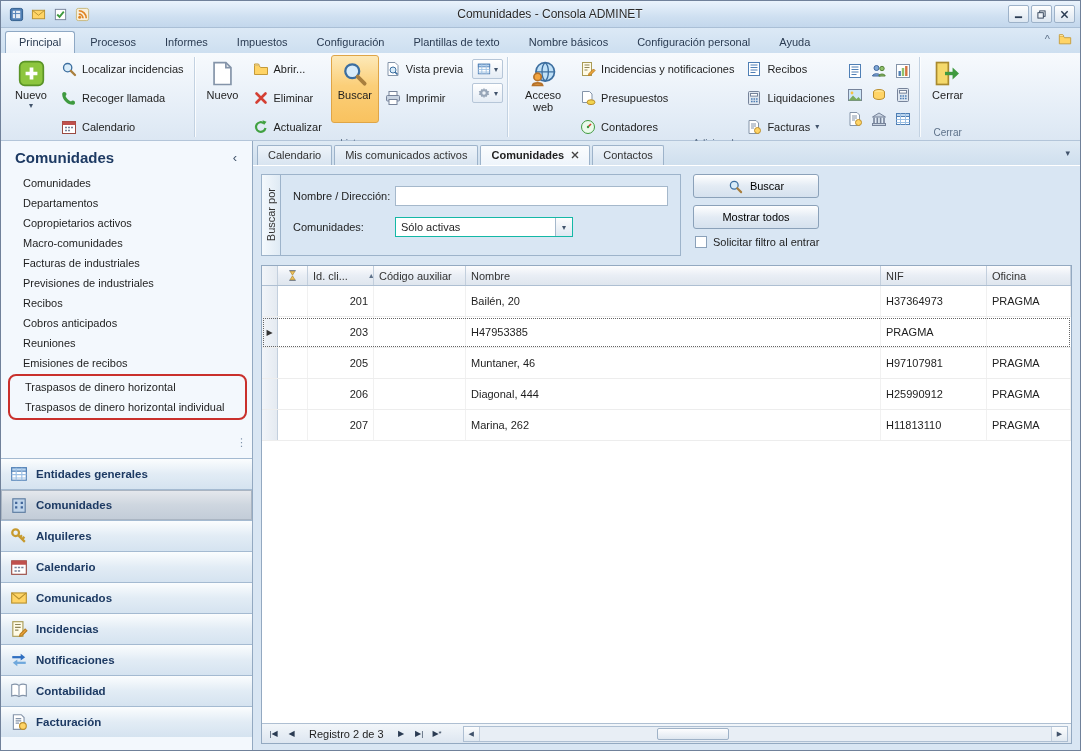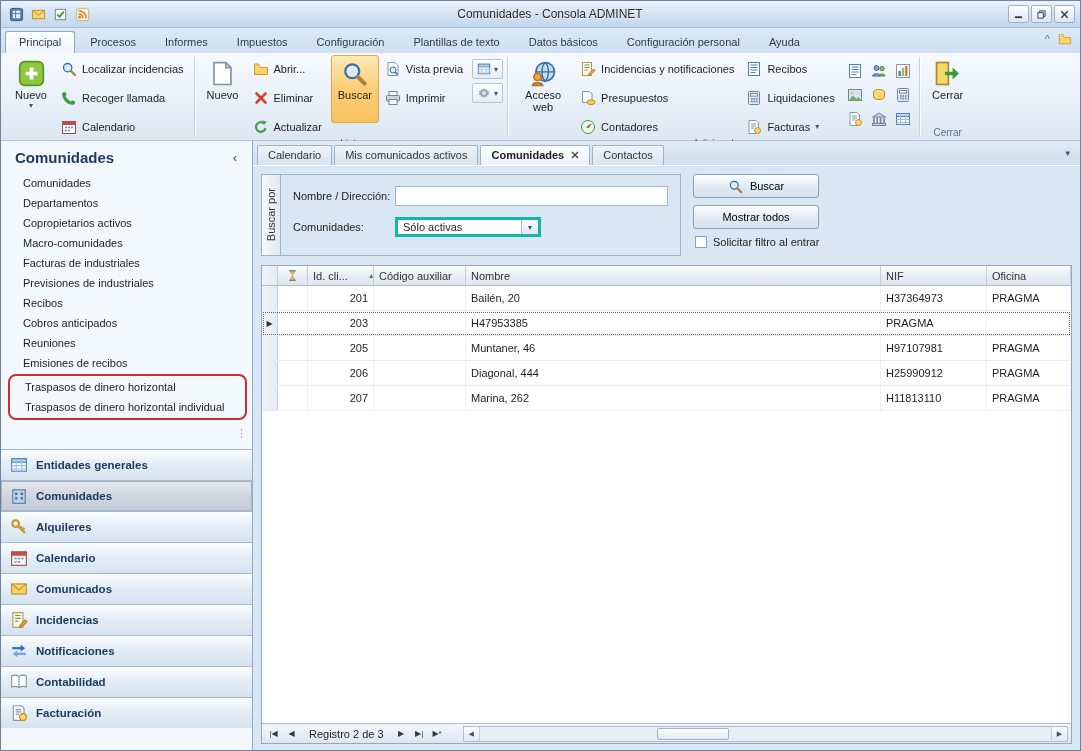--- a/index.html
+++ b/index.html
@@ -60,21 +60,21 @@
   .main { flex:1; display:flex; min-height:0; }
 
   
   .sidebar { width:252px; flex:0 0 252px; background:#f3f8fd; border-right:1px solid #93a9c1;
              display:flex; flex-direction:column; }
   .sbtitle { height:32px; flex:0 0 32px; display:flex; align-items:center; padding:0 8px 0 14px; }
   .sbtitle .t { flex:1; font-size:15px; font-weight:bold; color:#1d3a63; }
   .sbcollapse { width:18px; height:18px; display:flex; align-items:center; justify-content:center;
                 color:#41536b; font-size:13px; }
   .sblink { height:20px; line-height:20px; padding-left:22px; white-space:nowrap; overflow:hidden; }
-  .redbox { border:2px solid #c9302c; border-radius:8px; margin:1px 5px 3px 7px; padding:1px 0; }
+  .redbox { border:2px solid #c9302c; border-radius:8px; margin:1px 5px 12px 7px; padding:1px 0; }
   .redbox .sblink { padding-left:15px; }
   .splitrow { height:26px; flex:0 0 26px; position:relative; }
   .grip { position:absolute; right:5px; top:4px; color:#8094ab; font-size:11px; }
   .navitem { height:31px; display:flex; align-items:center; gap:8px; padding:0 9px; border-top:1px solid #a4bad1;
              background:linear-gradient(#fbfdfe,#e2ecf5 50%,#d5e3f0); font-weight:bold; color:#1d3a63; font-size:11.5px; }
   .navitem.sel { background:linear-gradient(#e6e9ed,#ced6df 50%,#c2ccd8); box-shadow:inset 0 0 0 1px #aab5c2; }
   .navitem svg { width:18px; height:18px; flex:0 0 18px; }
   .sbfill { flex:1; }
 
   
@@ -91,21 +91,21 @@
   
   .searchwrap { display:flex; align-items:flex-start; margin-bottom:9px; }
   .vlab { width:20px; height:82px; border:1px solid #9db3ca; background:linear-gradient(90deg,#f4f9fd,#dfeaf4);
           display:flex; align-items:center; justify-content:center; }
   .vlab span { writing-mode:vertical-rl; transform:rotate(180deg); color:#333; }
   .fieldbox { width:400px; height:82px; border:1px solid #9db3ca; border-left:none; padding:11px 12px;
               display:flex; flex-direction:column; gap:11px; }
   .frow { display:flex; align-items:center; }
   .flabel { width:102px; flex:0 0 102px; }
   .tinput { flex:1; height:20px; border:1px solid #a5b8cb; background:#fff; padding:0 4px; font:inherit; }
-  .combo { width:146px; height:20px; border:3px solid #14b8a6; background:#fff; display:flex; align-items:center; }
+  .combo { width:178px; height:20px; border:1px solid #14b8a6; background:#fff; display:flex; align-items:center; }
   .combo .cval { flex:1; padding:0 5px; }
   .combo .cbtn { width:17px; height:100%; border-left:1px solid #a5b8cb;
                  background:linear-gradient(#fdfdfd,#dfe8f2); display:flex; align-items:center; justify-content:center;
                  font-size:8px; color:#41536b; }
   .rightcol { margin-left:12px; display:flex; flex-direction:column; gap:7px; }
   .pbtn { width:126px; height:24px; border:1px solid #8ba1b9; border-radius:3px;
           background:linear-gradient(#ffffff,#e3ebf4 50%,#d5e1ee); display:flex; align-items:center; justify-content:center;
           gap:7px; font:inherit; }
   .pbtn svg { width:15px; height:15px; }
   .chkrow { display:flex; align-items:center; gap:6px; padding-left:2px; }
@@ -115,21 +115,21 @@
   .gridwrap { flex:1; display:flex; flex-direction:column; border:1px solid #93a9c1; background:#fff; min-height:0; }
   .ghead, .grow { display:grid; grid-template-columns:16px 30px 66px 92px 1fr 106px 84px; }
   .ghead { height:20px; flex:0 0 20px; background:linear-gradient(#fdfdfe,#e9eef5 50%,#dfe6ee);
            border-bottom:1px solid #aebfd2; color:#333; }
   .hcell { border-right:1px solid #c3cfdd; display:flex; align-items:center; padding:0 5px; gap:20px;
            overflow:hidden; white-space:nowrap; }
   .hcell.ic { justify-content:center; padding:0; }
   .hcell svg { width:13px; height:13px; }
   .sort { font-size:7px; color:#5d7189; }
   .gbody { flex:1; overflow:hidden; }
-  .grow { height:25px; border-bottom:1px solid #ededed; }
+  .grow { height:31px; border-bottom:1px solid #ededed; }
   .grow.sel { outline:1px dotted #666; outline-offset:-2px; }
   .gcell { border-right:1px solid #f1f1f1; padding:0 5px; display:flex; align-items:center; overflow:hidden; white-space:nowrap; }
   .gcell.num { justify-content:flex-end; }
   .gcell.ind { background:linear-gradient(90deg,#f2f5f9,#e4eaf1); border-right:1px solid #c3cfdd; justify-content:center;
                padding:0; font-size:8px; color:#333; }
 
   
   .gbottom { height:20px; flex:0 0 20px; border-top:1px solid #aebfd2;
              background:linear-gradient(#f2f6fa,#dde6f0); display:flex; align-items:center; padding:0 3px; gap:1px; }
   .nbtn { min-width:17px; height:16px; display:flex; align-items:center; justify-content:center; font-size:8px; color:#2a3b52; }
@@ -351,21 +351,21 @@
     </div>
   </div>
 
   <div class="rtabs">
     <span class="rtab active">Principal</span>
     <span class="rtab">Procesos</span>
     <span class="rtab">Informes</span>
     <span class="rtab">Impuestos</span>
     <span class="rtab">Configuración</span>
     <span class="rtab">Plantillas de texto</span>
-    <span class="rtab">Datos básicos</span>
+    <span class="rtab">Nombre básicos</span>
     <span class="rtab">Configuración personal</span>
     <span class="rtab">Ayuda</span>
     <span class="rtabs-right">
       <span>^</span>
       <svg>
           <use href="#s-folder"></use>
         </svg>
     </span>
   </div>
 

